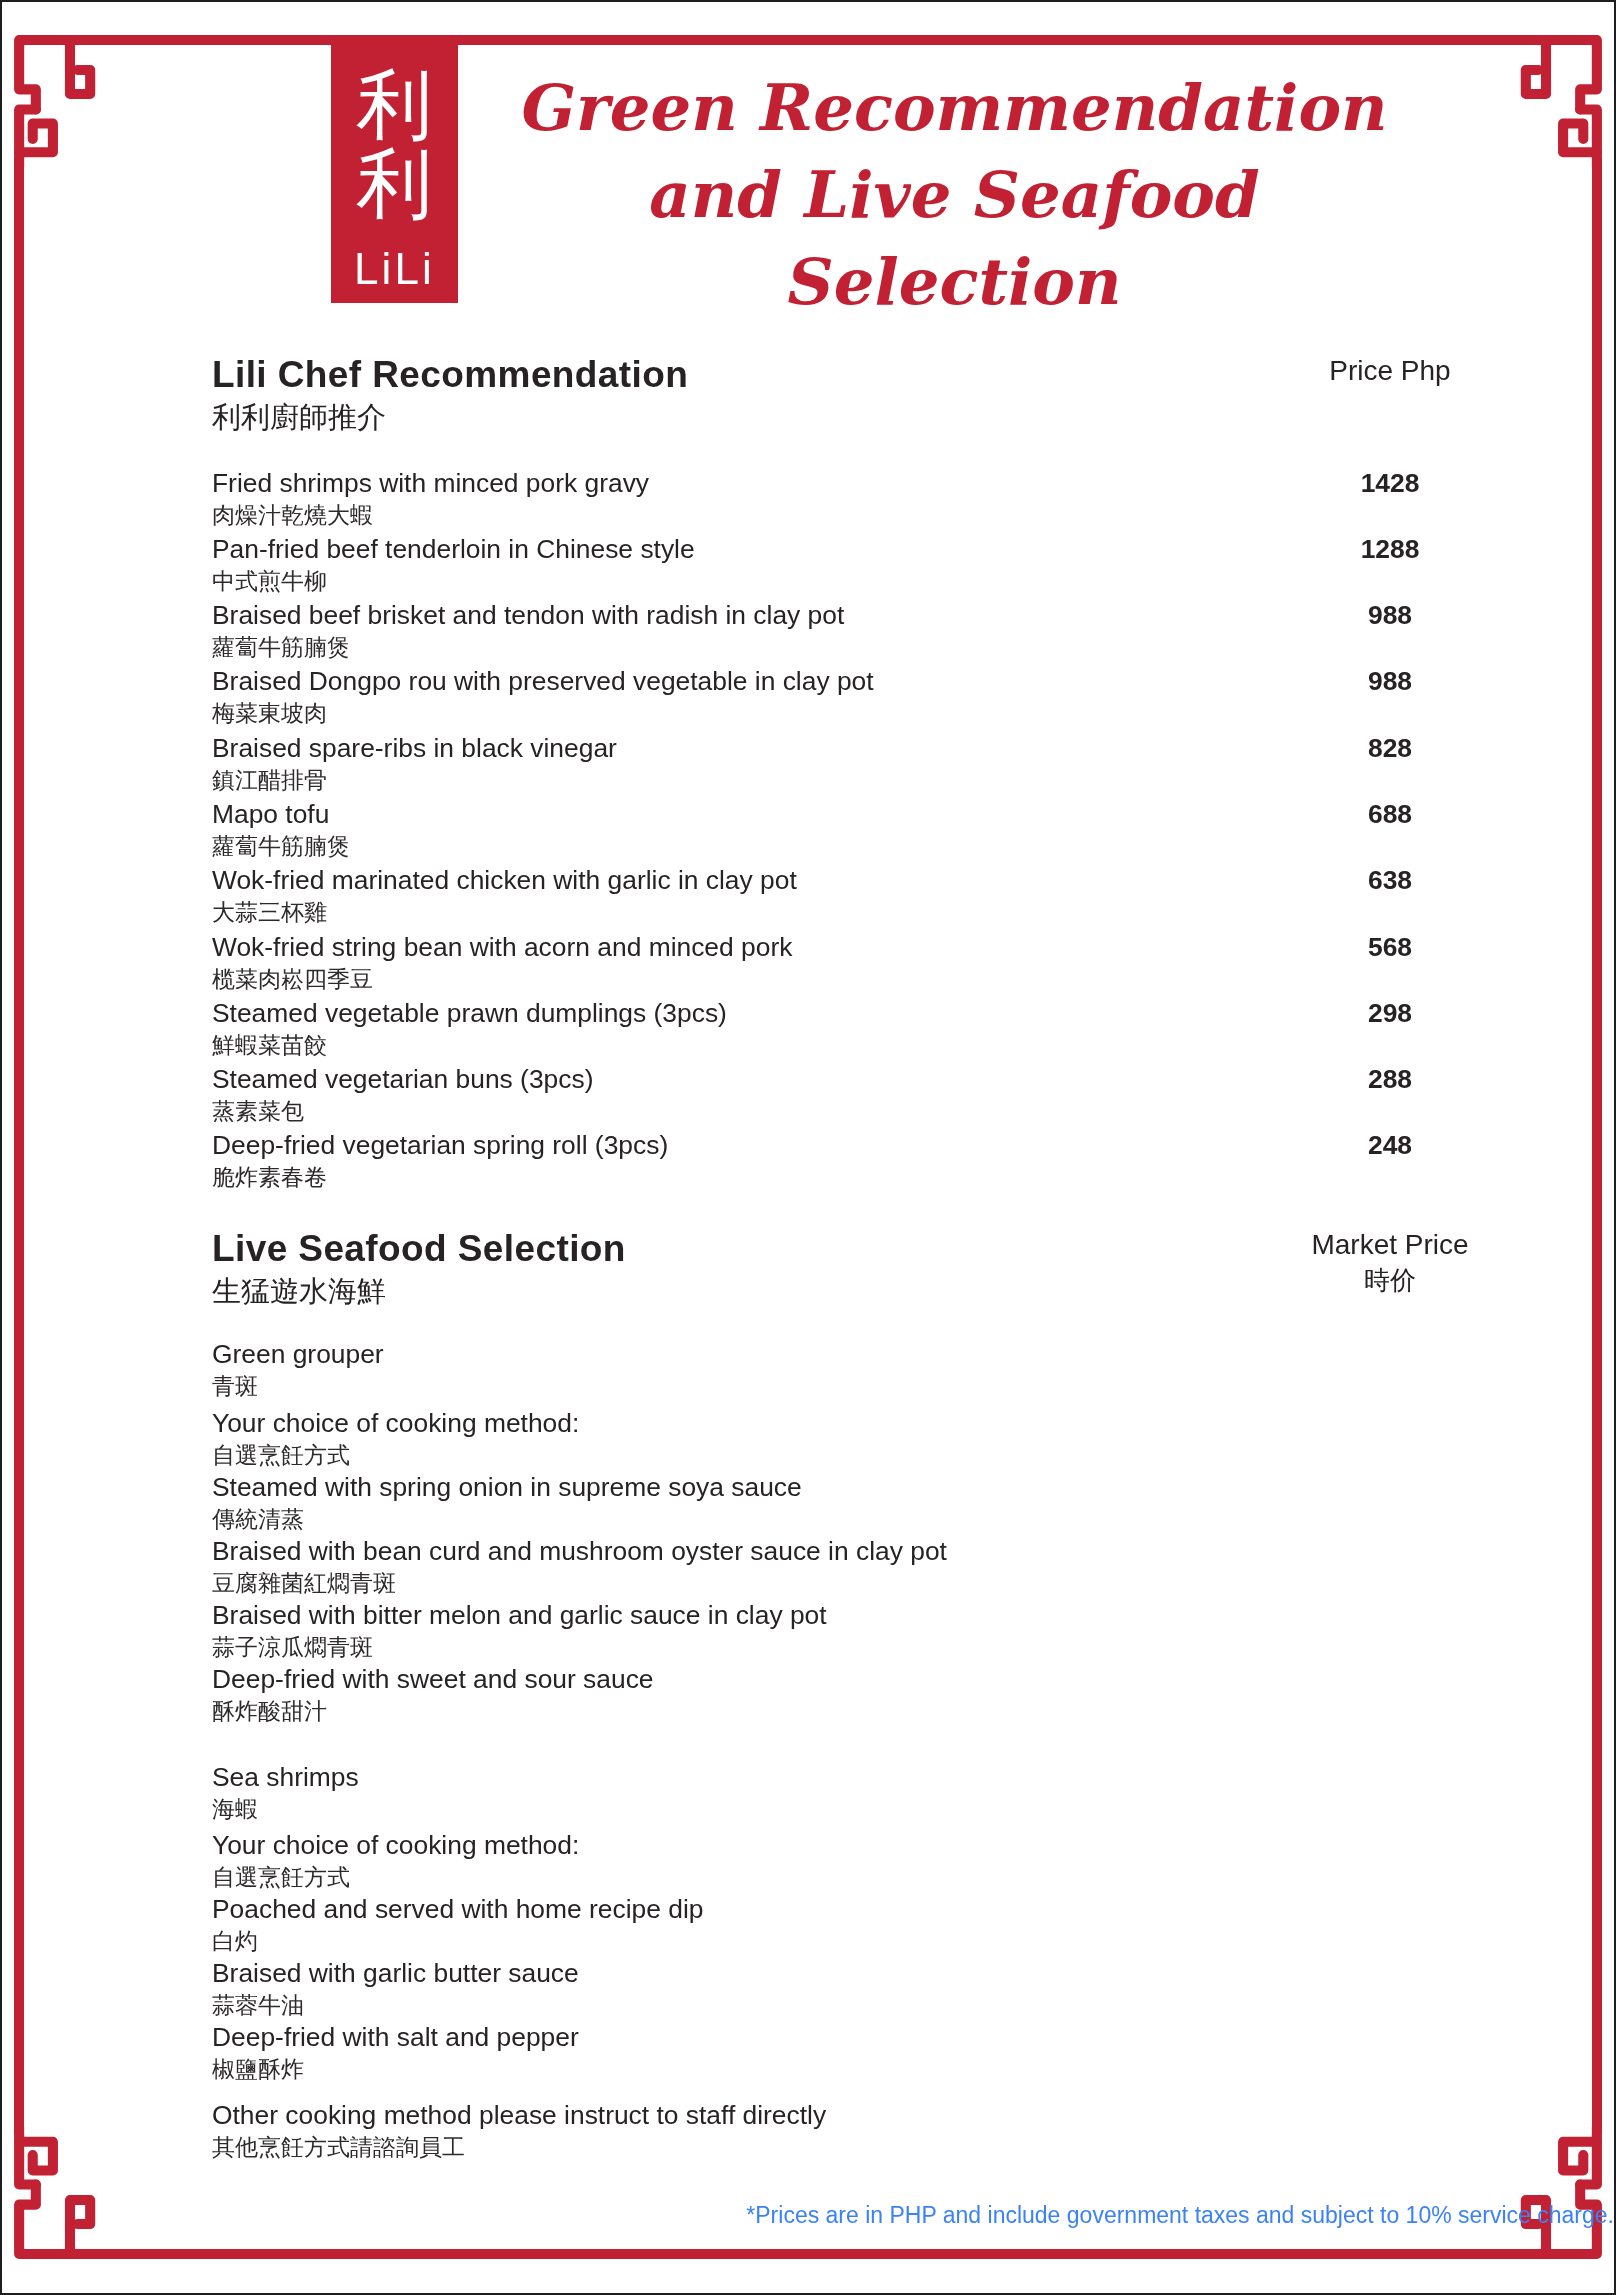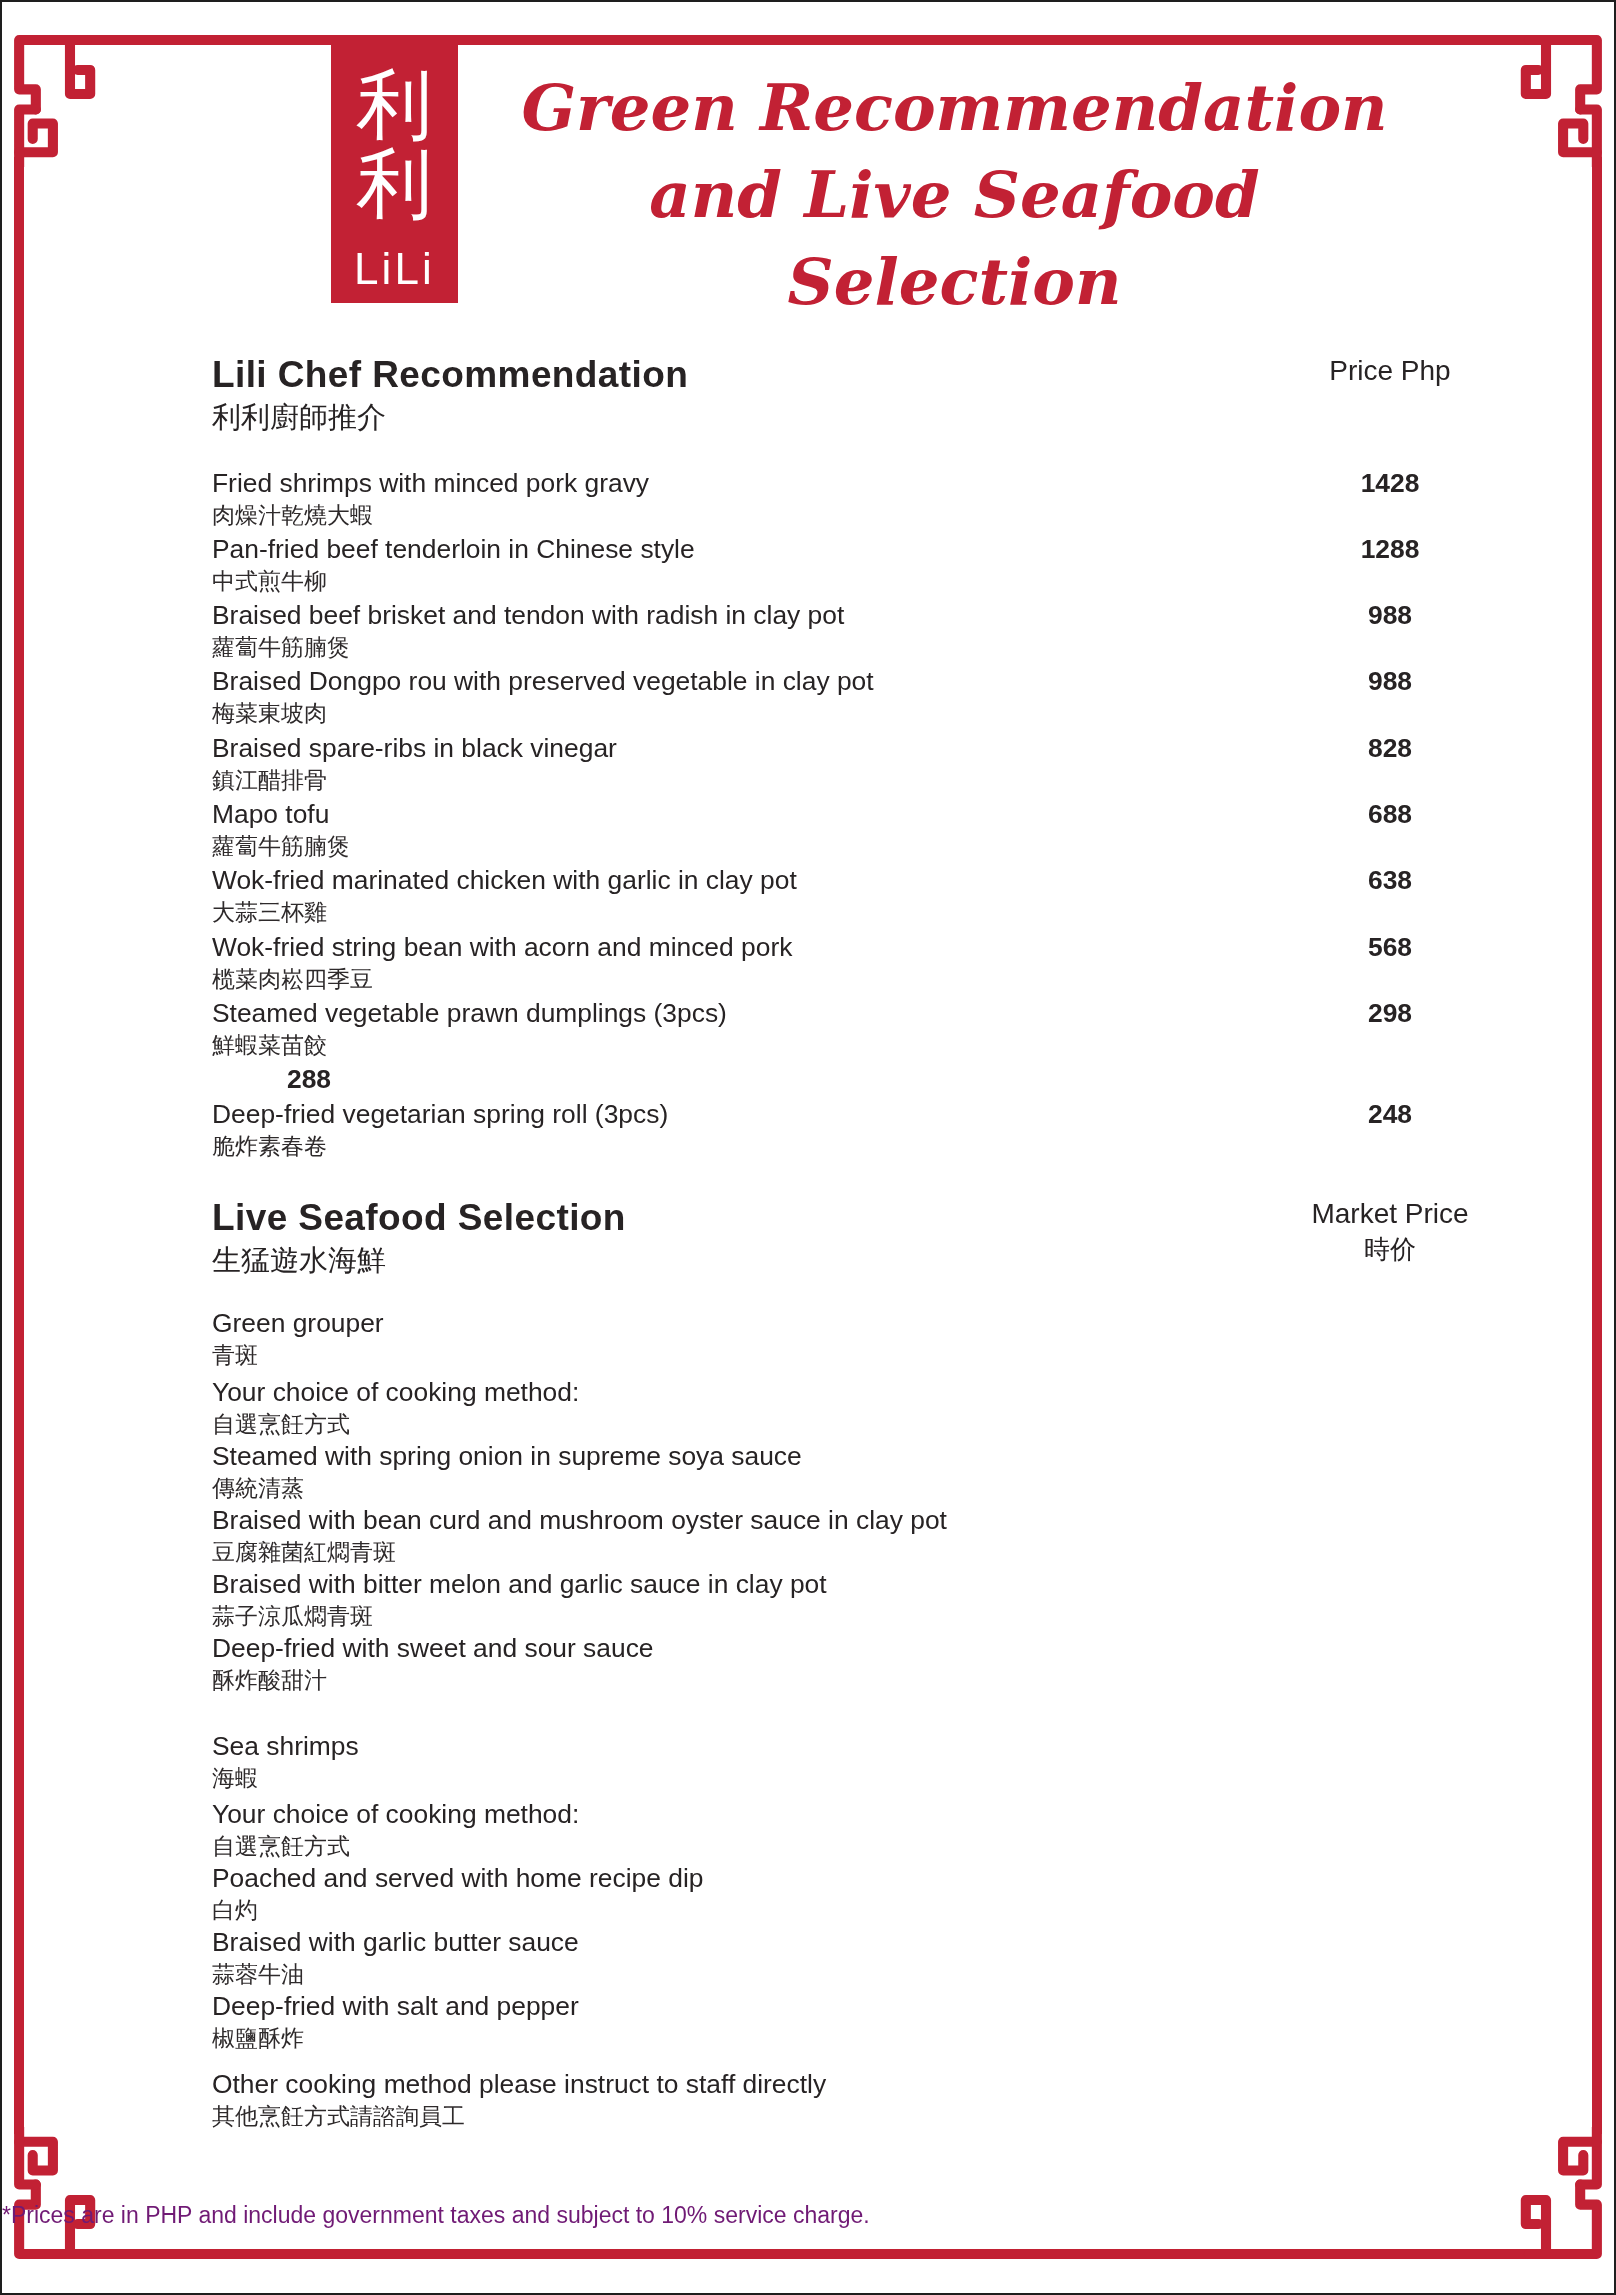--- a/index.html
+++ b/index.html
@@ -53,22 +53,22 @@
   .zh{font-size:23px;line-height:31px;color:#2e2a2b;}
   .price{width:194px;text-align:center;font-size:26.4px;font-weight:bold;line-height:33px;}
   .seafood{margin-top:34px;}
   .groups{margin-top:26.4px;}
   .group{margin-top:34px;}
   .group:first-child{margin-top:0;}
   .group .choice-block{margin-top:4.7px;}
   .closing-note{margin-top:14px;}
   
   .footer{
-    position:absolute;left:0;right:0;bottom:64px;text-align:left;
-    font-size:23px;color:#701a75;
+    position:absolute;left:0;right:0;bottom:64px;text-align:right;
+    font-size:23px;color:#3b82f6;
   }
 </style>
 </head>
 <body>
 
 <div class="page">
 
   <svg width="0" height="0" style="position:absolute">
     <defs>
       <g id="corner-motif" fill="none" stroke="#c22134" stroke-width="13" stroke-linecap="round" stroke-linejoin="round">
@@ -186,20 +186,24 @@
           <div class="price">568</div>
         </div>
         <div class="menu-row">
           <div>
             <div class="en">Steamed vegetable prawn dumplings (3pcs)</div>
             <div class="zh">鮮蝦菜苗餃</div>
           </div>
           <div class="price">298</div>
         </div>
         <div class="menu-row">
+          <div>
+            <div class="en">Steamed vegetarian buns (3pcs)</div>
+            <div class="zh">蒸素菜包</div>
+          </div>
           <div class="price">288</div>
         </div>
         <div class="menu-row">
           <div>
             <div class="en">Deep-fried vegetarian spring roll (3pcs)</div>
             <div class="zh">脆炸素春卷</div>
           </div>
           <div class="price">248</div>
         </div>
       </div>

